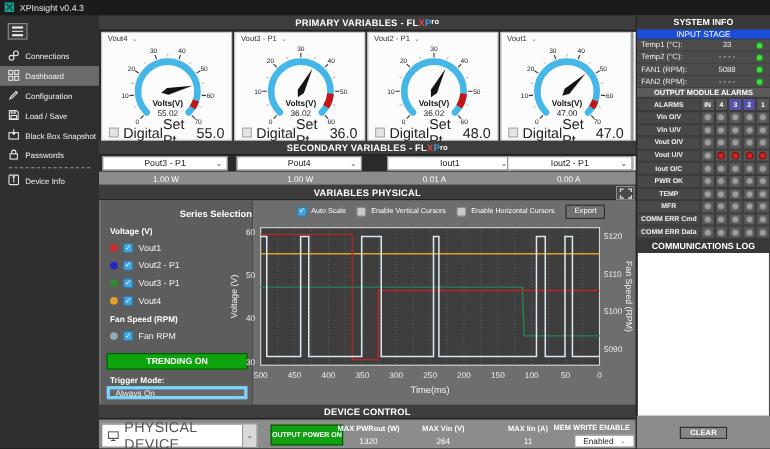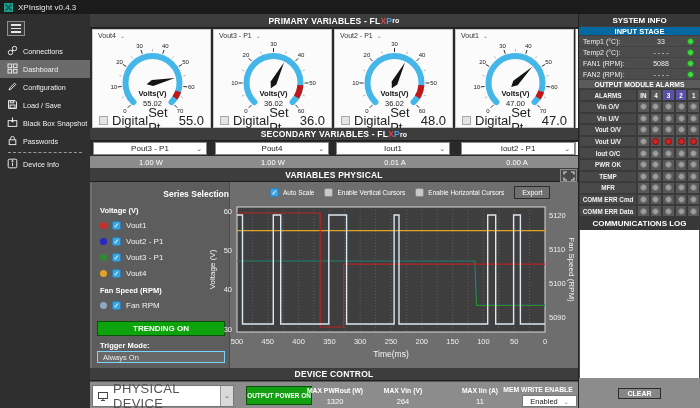--- a/index.html
+++ b/index.html
@@ -41,42 +41,42 @@
 .trend-region{left:90px;top:182px;width:488px;height:186px;background:#6e6e6e}
 .series-panel{position:absolute;left:2px;top:0;width:138px;height:186px;background:#5d5d5d;border-right:1px solid #4a4a4a}
 .panel-title{padding-top:7px;text-align:right;color:#fff;font-weight:bold;font-size:8.5px}
 .group-label{margin:7px 0 0 8px;color:#fff;font-weight:bold;font-size:7.5px}
 .series-item{display:flex;align-items:center;gap:5px;margin:5px 0 0 8px;height:11px}
 .sdot{width:7px;height:7px;border-radius:50%;flex:none}
 .sck{width:9px;height:9px;border-radius:2px;background:#42a5dd;border:1px solid #2a7fb8;color:#fff;font-size:7px;line-height:8px;text-align:center;flex:none;cursor:pointer}
 .slabel{color:#f2f2f2;font-size:8px;white-space:nowrap}
 .trending-btn{position:absolute;left:5px;top:139px;width:128px;height:15px;background:#0da30d;border:1px solid #065506;color:#fff;font-weight:bold;font-size:8px;cursor:pointer}
 .trigger-label{position:absolute;left:8px;top:159px;color:#fff;font-weight:bold;font-size:7.5px}
-.trigger-dd{position:absolute;left:5px;top:169px;width:128px;height:12px;background:#686868;border:1px solid #7dd3fc;color:#eee;font-size:7.5px;display:flex;align-items:center;justify-content:space-between;padding:0 5px;cursor:pointer}
+.trigger-dd{position:absolute;left:5px;top:169px;width:128px;height:12px;background:#686868;border:3px solid #7dd3fc;color:#eee;font-size:7.5px;display:flex;align-items:center;justify-content:space-between;padding:0 5px;cursor:pointer}
 .controls{left:270px;top:185px;height:14px;display:flex;align-items:center;gap:10px}
 .ck-item{display:flex;align-items:center;gap:4px;color:#fff;font-size:6.5px;cursor:pointer;white-space:nowrap}
 .ckbox{width:9px;height:9px;border-radius:2px;background:#c9c9c9;border:1px solid #8a8a8a;color:#fff;font-size:7px;line-height:8px;text-align:center;flex:none}
 .ckbox.checked{background:#42a5dd;border-color:#2a7fb8}
 .export-btn{background:#6f6f6f;border:1px solid #2c2c2c;color:#fff;font-size:7px;height:13px;padding:0 7px;cursor:pointer}
 .expand-btn{left:560px;top:169px;width:17px;height:13px;background:#4a4a4a;border:1px solid #8a8a8a;display:flex;align-items:center;justify-content:center;cursor:pointer}
 
 .dc-strip{left:90px;top:381px;width:488px;height:27px;background:#8c8c8c;border-top:1px solid #555}
 .dev-dd{position:absolute;left:2px;top:3px;width:142px;height:22px;background:#fff;border:1px solid #777;display:flex;align-items:center;gap:5px;padding-left:5px;cursor:pointer}
 .dev-dd .dev-lbl{font-size:13px;color:#555;letter-spacing:.3px}
 .dev-chev{position:absolute;right:0;top:0;width:13px;height:100%;background:#d9d9d9;border-left:1px solid #999;display:flex;align-items:center;justify-content:center;color:#555;font-size:7px}
 .pwr-btn{position:absolute;left:156px;top:4px;width:66px;height:19px;background:#12a012;border:1px solid #0a520a;color:#fff;font-weight:bold;font-size:6.4px;cursor:pointer}
 .metric{position:absolute;top:5px;width:70px;text-align:center;color:#fff}
 .metric .ml{font-size:6.8px;font-weight:bold}
 .metric .mv{font-size:7.5px;margin-top:3px}
 .mem-label{position:absolute;left:408px;top:4px;width:80px;text-align:center;color:#fff;font-weight:bold;font-size:6.8px}
 .mem-dd{position:absolute;left:432px;top:13px;width:55px;height:12px;background:#fff;border:1px solid #777;display:flex;align-items:center;justify-content:center;gap:6px;font-size:7.5px;color:#222;cursor:pointer}
 
 .rpanel{left:578px;top:14px;width:122px;height:394px;background:#4c4c4c;display:flex;flex-direction:column;border-left:1px solid #222}
 .rp-hdr{height:12px;background:#383838;color:#fff;font-weight:bold;font-size:8px;display:flex;align-items:center;justify-content:center;flex:none}
-.rp-sub{height:10px;background:#0369a1;border-top:1px solid #3e3e3e;border-bottom:1px solid #3e3e3e;color:#fff;font-weight:bold;font-size:7.5px;display:flex;align-items:center;justify-content:center;flex:none}
+.rp-sub{height:10px;background:#1d4ed8;border-top:1px solid #3e3e3e;border-bottom:1px solid #3e3e3e;color:#fff;font-weight:normal;font-size:7.5px;display:flex;align-items:center;justify-content:center;flex:none}
 .rp-sub2{height:9px;background:#5a5a5a;border-bottom:1px solid #3e3e3e;color:#fff;font-weight:bold;font-size:6.8px;display:flex;align-items:center;justify-content:center;flex:none}
 .irow{height:11px;display:flex;align-items:center;padding:0 4px;border-bottom:1px solid #424242;color:#eee;font-size:7px;flex:none}
 .ilabel{width:52px}
 .ival{flex:1;text-align:center}
 .idot{width:7px;height:7px;border-radius:50%;margin-right:2px;flex:none;border:1px solid #2e7d2e}
 .ahead,.arow{display:flex;flex:none}
 .ahead{height:12px}
 .arow{height:11.6px}
 .acell-label{width:58px;background:#484848;border:0.5px solid #3a3a3a;color:#f2f2f2;font-weight:bold;font-size:6.3px;display:flex;align-items:center;justify-content:center;flex:none}
 .acell{flex:1;background:#585858;border:0.5px solid #3a3a3a;display:flex;align-items:center;justify-content:center;color:#fff;font-weight:bold;font-size:6.3px}
@@ -353,21 +353,21 @@
 
   <div id="sec-selects">
       <div class="sec-dd abs" style="left: 93px; width: 114px;">
         <span>Pout3 - P1</span>
         <span class="chev">⌄</span>
       </div>
       <div class="sec-dd abs" style="left: 215px; width: 114px;">
         <span>Pout4</span>
         <span class="chev">⌄</span>
       </div>
-      <div class="sec-dd abs" style="left: 336px; width: 114px;">
+      <div class="sec-dd abs" style="left: 352px; width: 114px;">
         <span>Iout1</span>
         <span class="chev">⌄</span>
       </div>
       <div class="sec-dd abs" style="left: 461px; width: 114px;">
         <span>Iout2 - P1</span>
         <span class="chev">⌄</span>
       </div>
     </div>
   <div class="abs sliver" style="left:575px;top:142px;width:4px;height:13px"></div>
   <div class="abs val-strip" id="sec-values">

